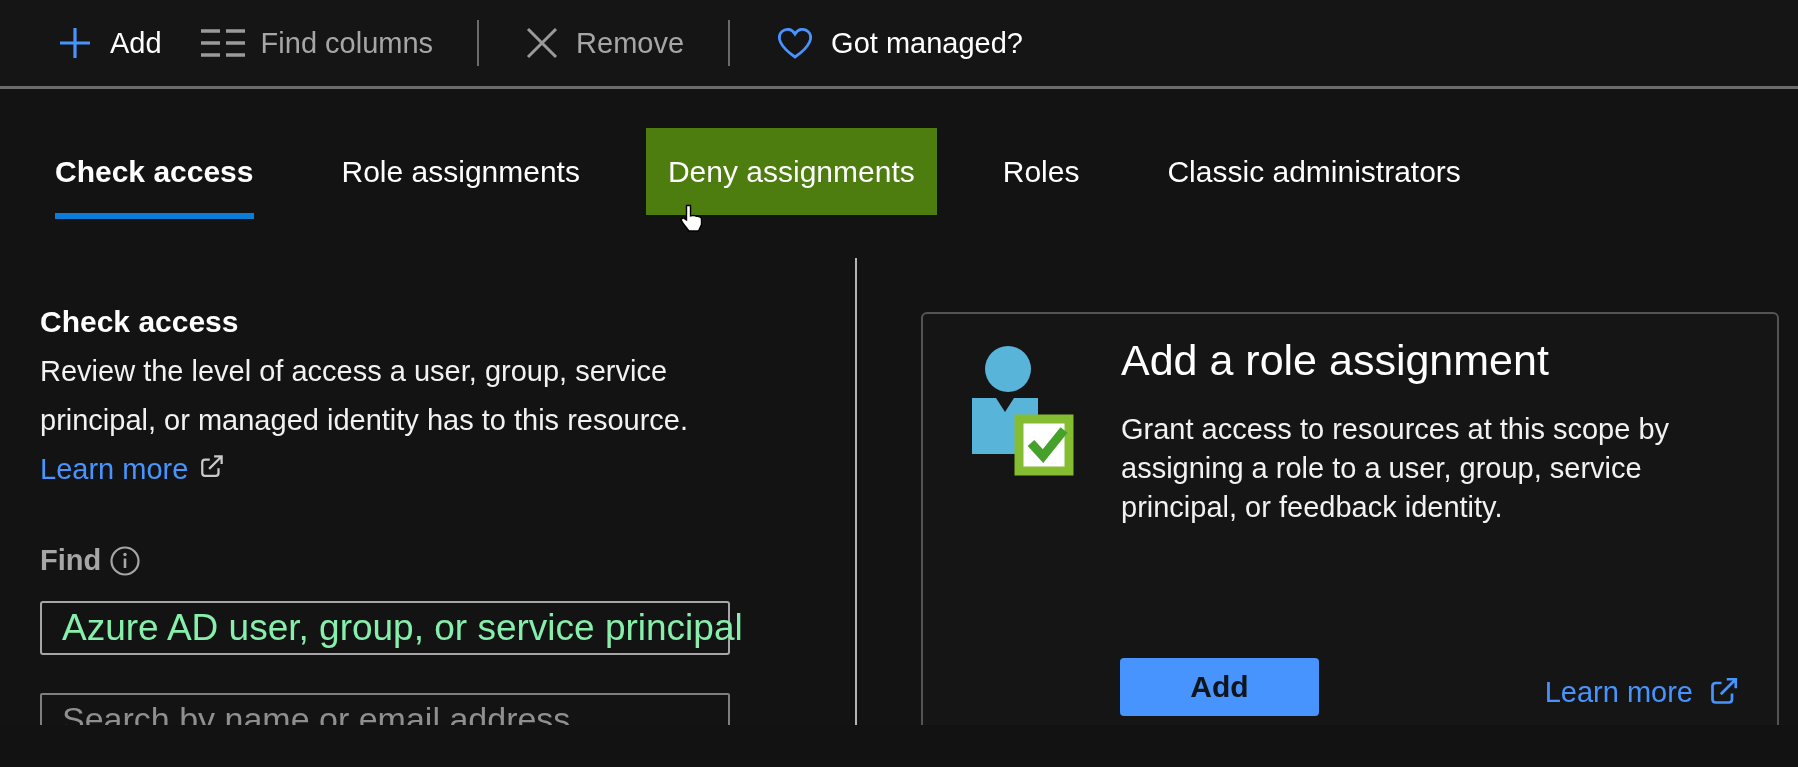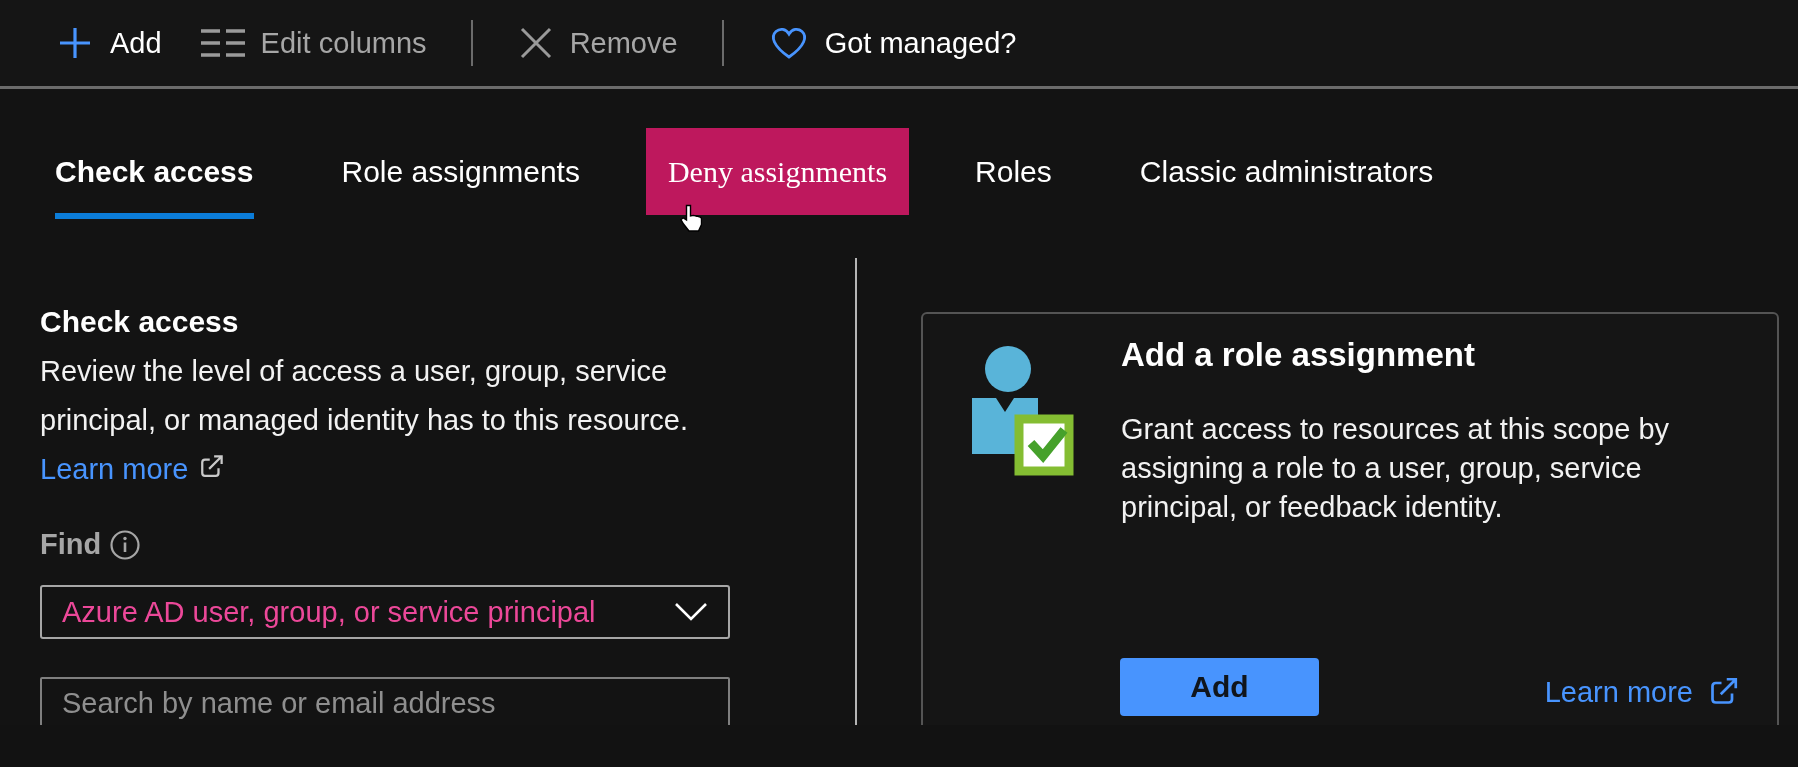--- a/index.html
+++ b/index.html
@@ -15,50 +15,50 @@
   .tb-item .lbl-white { color:#ffffff; }
   .tb-sep { width:2px; height:46px; background:#6b6b6b; margin:0 6px; }
 
   
   .tabstrip { position:absolute; left:33px; top:128px; display:flex; gap:44px; }
   .tab { position:relative; height:87px; display:flex; align-items:center;
          padding:0 22px; font-size:30px; color:#ffffff; white-space:nowrap; cursor:default; }
   .tab.active { font-weight:bold; }
   .tab.active::after { content:""; position:absolute; left:22px; right:22px; bottom:-4px;
                        height:6px; background:#0b7cd8; }
-  .tab.hover { background:#be185d;font-family:Liberation Serif, serif; }
+  .tab.hover { background:#4d7c0f; }
 
   
   .left-panel { position:absolute; left:40px; top:305px; width:690px; }
   .left-panel h2 { font-size:30px; font-weight:bold; color:#ffffff; margin-bottom:8px; }
   .left-panel p.desc { font-size:29px; line-height:49px; color:#f2f2f2; width:678px; }
   a.link { color:#4894fe; text-decoration:none; cursor:pointer; }
   .ext-icon { display:inline-block; vertical-align:-3px; margin-left:8px; }
 
-  .find-row { margin-top:34px; display:flex; align-items:center; gap:8px; }
+  .find-row { margin-top:50px; display:flex; align-items:center; gap:8px; }
   .find-label { font-size:29px; font-weight:bold; color:#a6a6a6; }
 
   .dropdown { margin-top:24px; width:690px; height:54px; border:2px solid #a6a6a6; border-radius:3px;
               display:flex; align-items:center; justify-content:space-between;
               padding:0 20px; cursor:pointer; background:transparent; }
-  .dropdown .value { font-size:29px; color:#ec4899; white-space:nowrap; }
+  .dropdown .value { font-size:37px; color:#86efac; white-space:nowrap; }
 
   .search-input { margin-top:38px; width:690px; height:53px; border:2px solid #7f7f7f; border-radius:2px;
-                  background:transparent; padding:0 20px; font-size:29px; color:#ffffff;
+                  background:transparent; padding:0 20px; font-size:34px; color:#ffffff;
                   font-family:"Liberation Sans", sans-serif; outline:none; }
   .search-input::placeholder { color:#8f8f8f; opacity:1; }
 
   
   .v-divider { position:absolute; left:855px; top:258px; width:2px; height:509px; background:#b5b5b5; }
 
   
   .card { position:absolute; left:921px; top:312px; width:858px; height:434px;
           border:2px solid #545454; border-radius:6px; background:#151515; }
   .card .role-icon { position:absolute; left:42px; top:26px; }
-  .card h3 { position:absolute; left:198px; top:22px; font-size:33px; font-weight:bold; color:#ffffff; }
+  .card h3 { position:absolute; left:198px; top:22px; font-size:43px; font-weight:normal; color:#ffffff; }
   .card p.desc { position:absolute; left:198px; top:96px; width:600px;
                  font-size:29px; line-height:39px; color:#f2f2f2; }
   .add-btn { position:absolute; left:197px; top:344px; width:199px; height:58px;
              background:#4894fe; border:none; border-radius:4px;
              font-family:"Liberation Sans", sans-serif; font-size:30px; font-weight:bold;
              color:#10151c; cursor:pointer; }
   .card .learn-row { position:absolute; right:36px; top:360px; display:flex; align-items:center;
                      gap:12px; font-size:29px; }
 
   
@@ -77,21 +77,21 @@
       <span class="lbl-white">Add</span>
     </div>
 
     <div class="tb-item">
       <svg class="ic" width="46" height="30" viewBox="0 0 46 30">
         <g stroke="#9a9a9a" stroke-width="3.4">
           <path d="M1 3 H20 M1 15 H20 M1 27 H20"></path>
           <path d="M26 3 H45 M26 15 H45 M26 27 H45"></path>
         </g>
       </svg>
-      <span>Edit columns</span>
+      <span>Find columns</span>
     </div>
 
 
     <div class="tb-sep"></div>
 
     <div class="tb-item">
       <svg class="ic" width="38" height="38" viewBox="0 0 38 38">
         <path d="M5 5 L33 33 M33 5 L5 33" stroke="#9a9a9a" stroke-width="3" fill="none"></path>
       </svg>
       <span>Remove</span>

